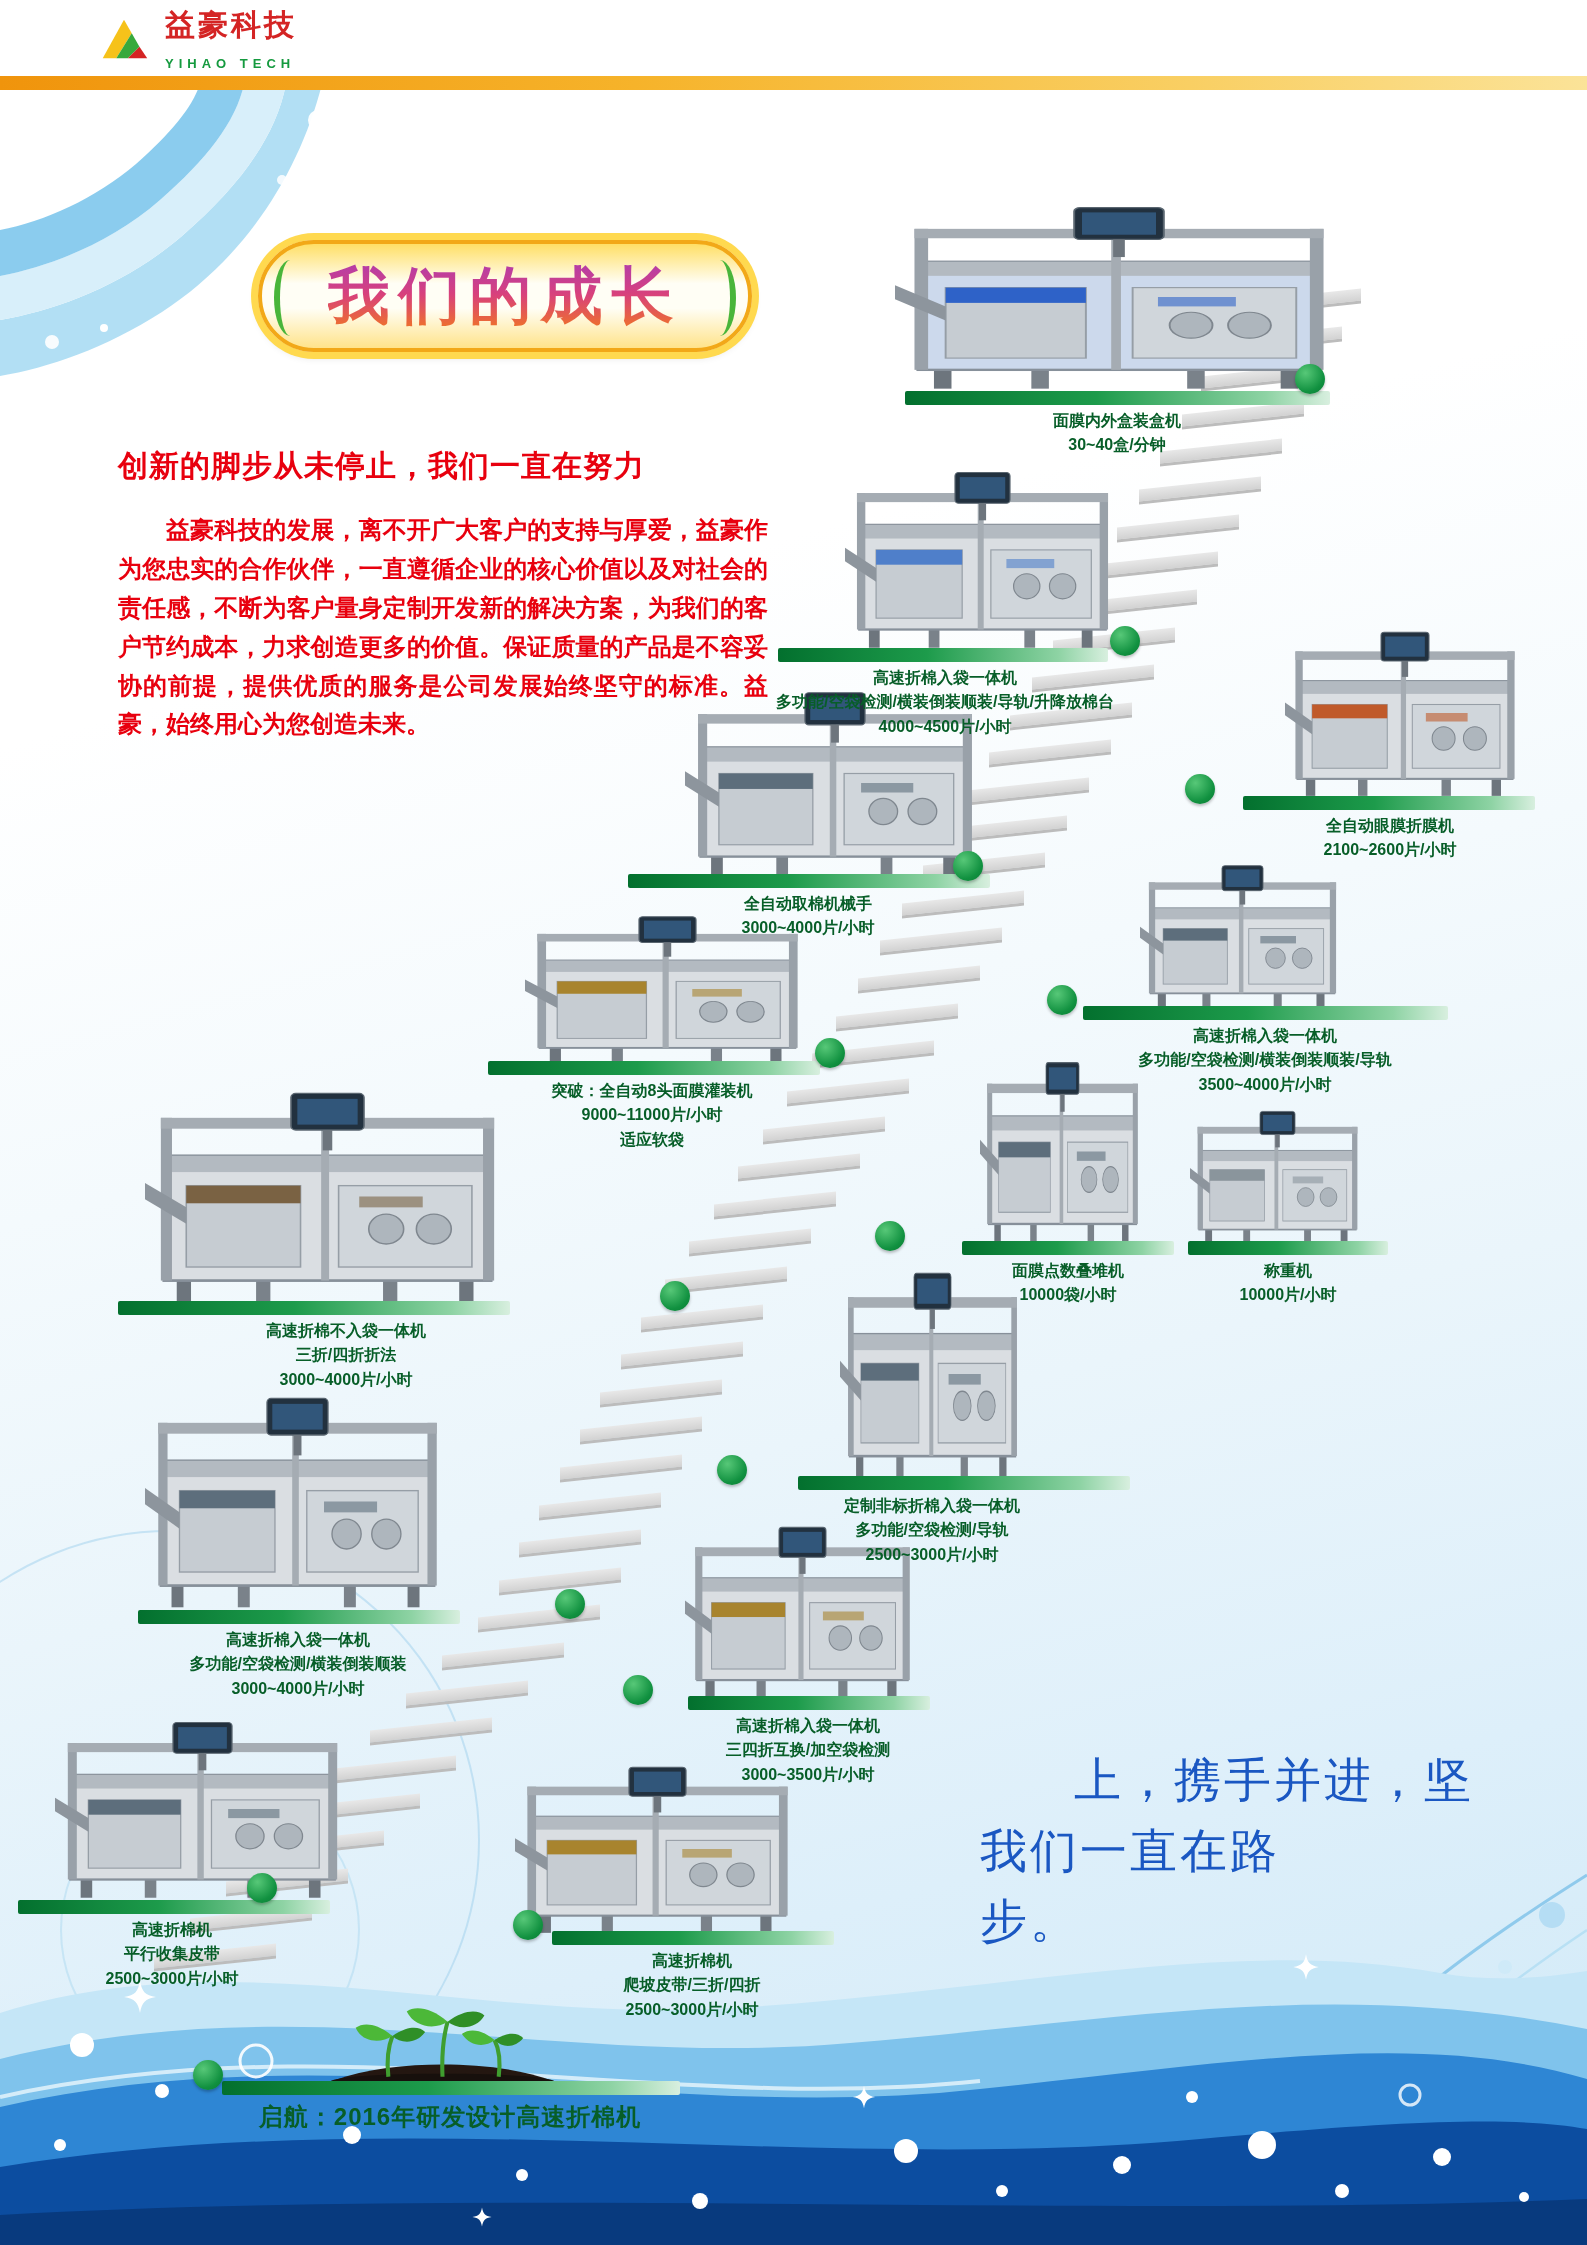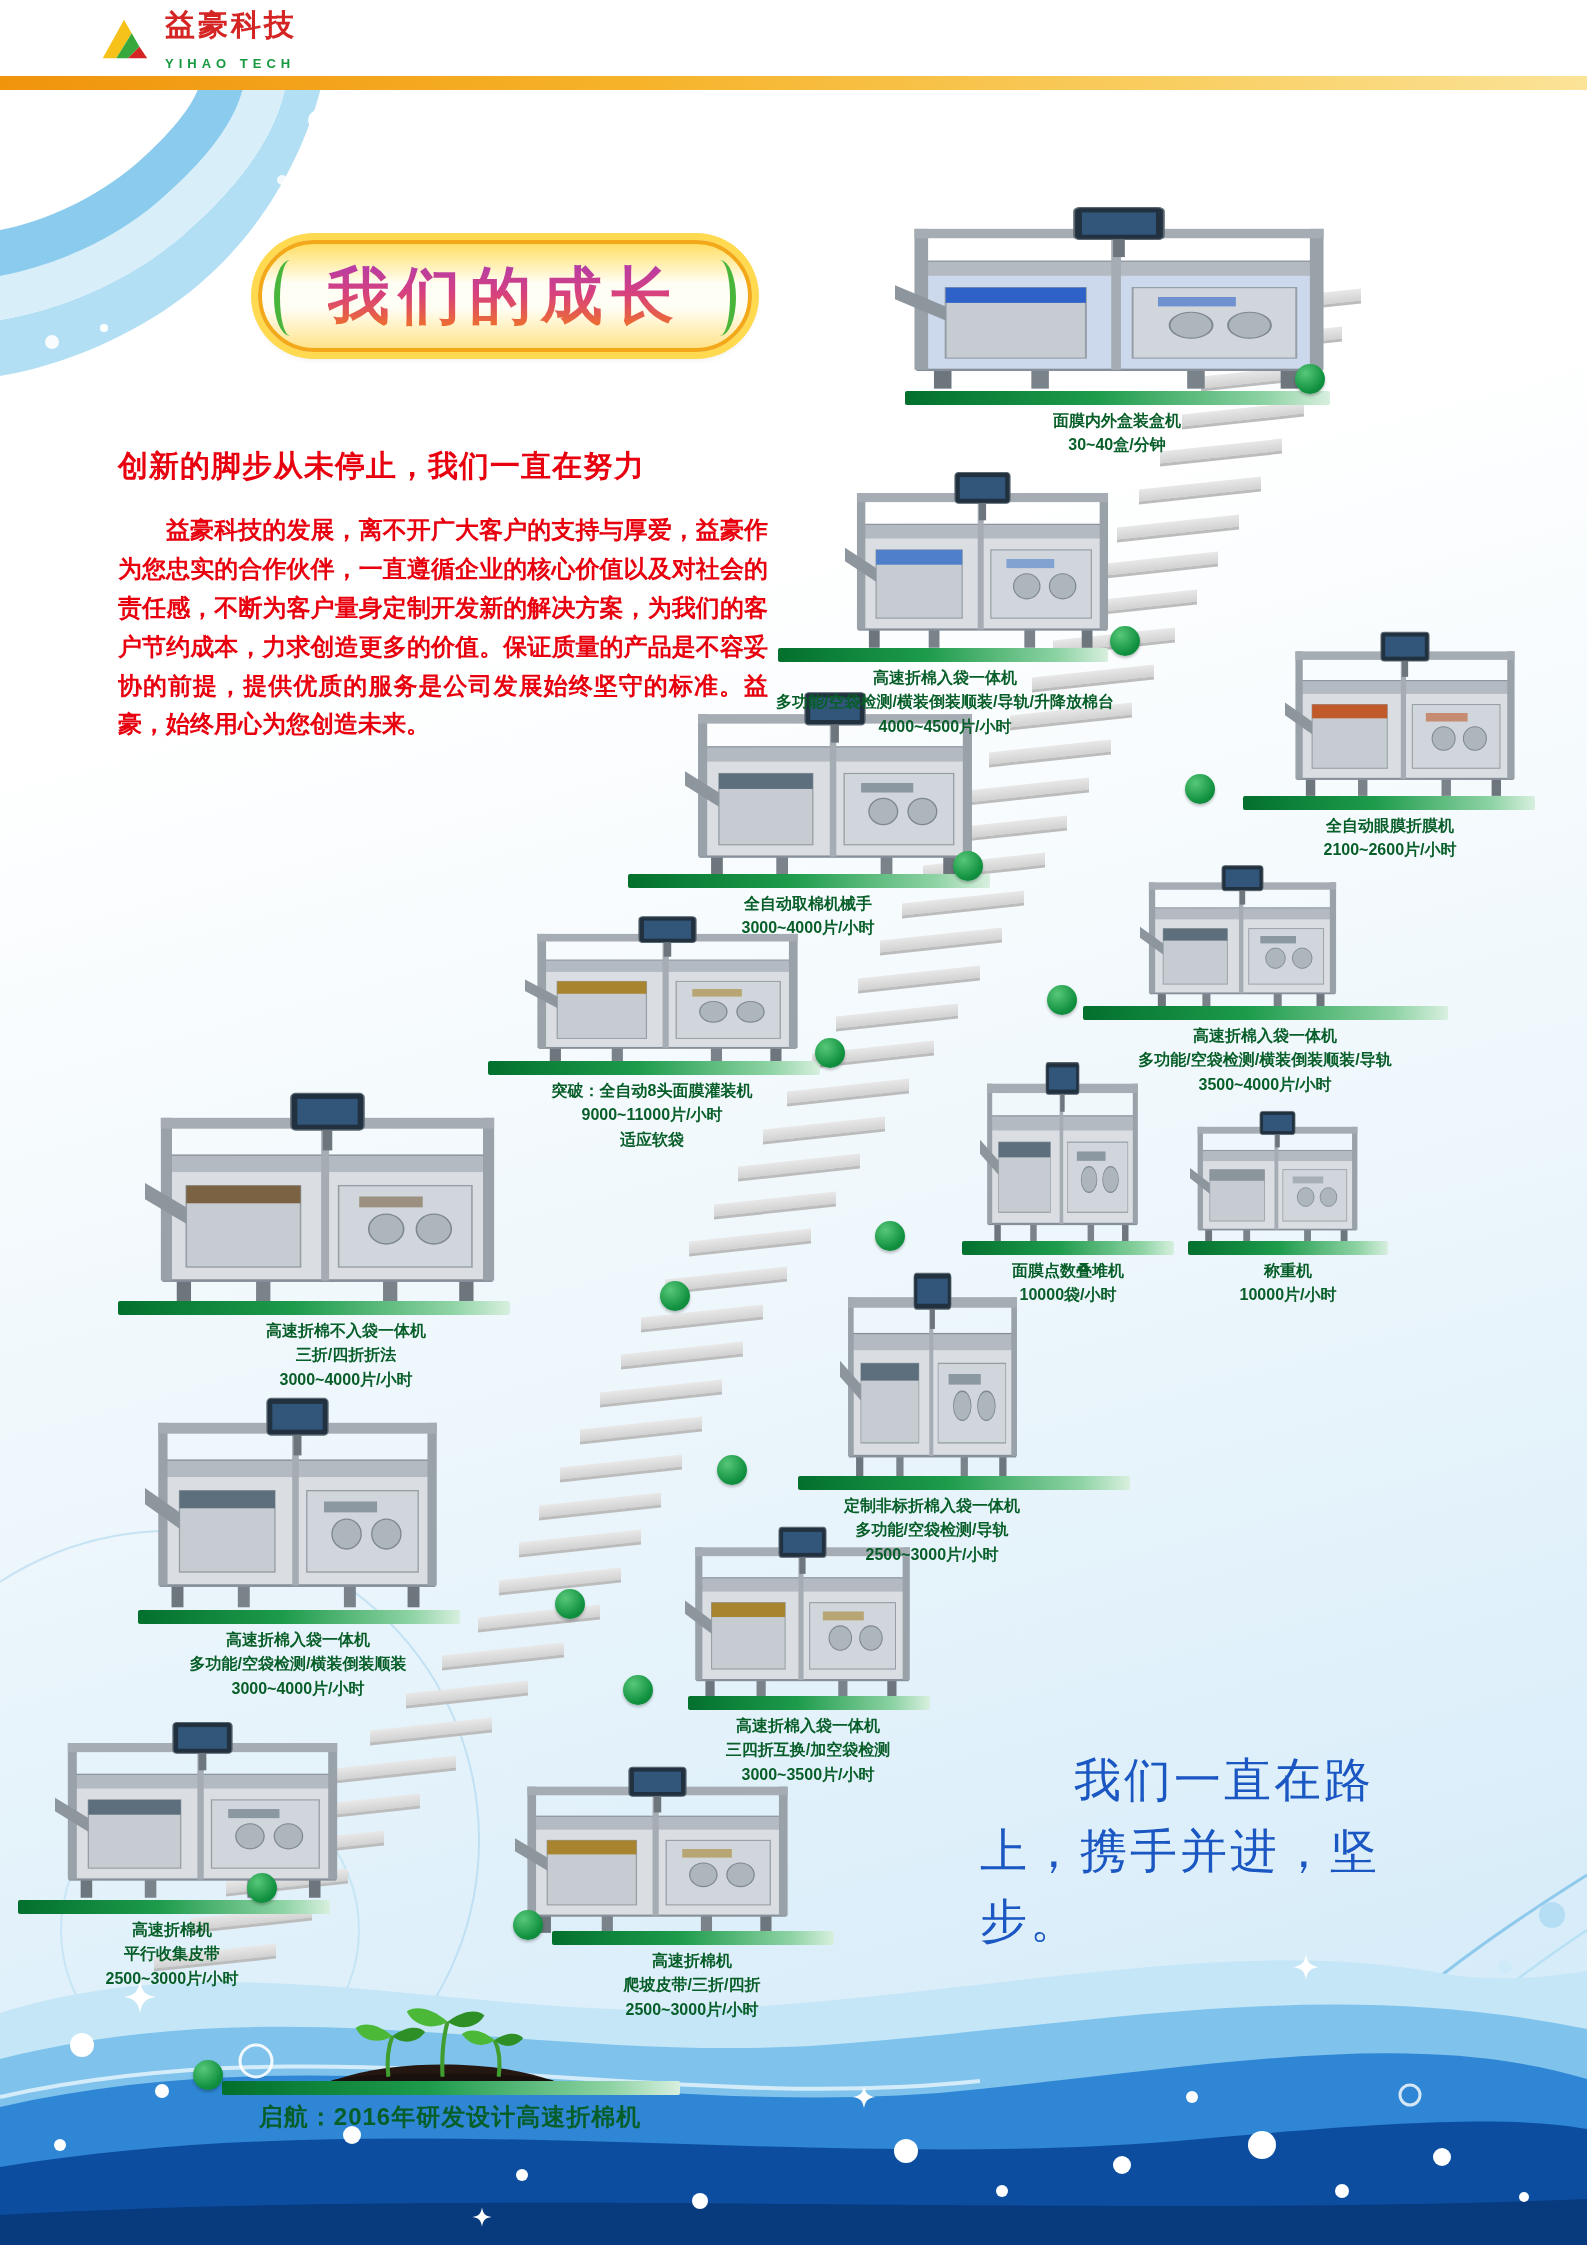--- a/index.html
+++ b/index.html
@@ -607,22 +607,22 @@
         </svg>
       </div>
       <div class="m-bar" style="left: 222px; top: 2081px; width: 458px;"></div>
       <div class="m-dot" style="left: 193px; top: 2060px;"></div>
       <div class="m-text m-launch" style="left: 450px; top: 2099px;">
         <div class="m-name">启航：2016年研发设计高速折棉机</div>
       </div>
     </div>
 
   <div class="closing">
+    <div>上，携手并进，坚</div>
     <div>我们一直在路</div>
-    <div>上，携手并进，坚</div>
     <div>步。</div>
   </div>
 
   <svg id="wave" width="1587" height="400" viewBox="0 0 1587 400">
     <circle cx="1552" cy="70" r="13" fill="#b5ddf4"></circle>
     <circle cx="1505" cy="122" r="7" fill="#cfeaf8"></circle>
     <path d="M1587,30 C1460,110 1340,195 1300,300" stroke="#8fcaec" stroke-width="3" fill="none"></path>
     <path d="M1587,85 C1490,150 1405,215 1375,305" stroke="#b8e0f4" stroke-width="2.5" fill="none"></path>
     <path d="M0,168 C240,92 480,182 750,162 C1030,142 1240,92 1440,128 C1495,138 1550,132 1587,126 L1587,400 L0,400 Z" fill="#c5e6f7"></path>
     <path d="M0,214 C300,138 560,224 850,198 C1120,176 1330,132 1587,184 L1587,400 L0,400 Z" fill="#7fc3ec"></path>

